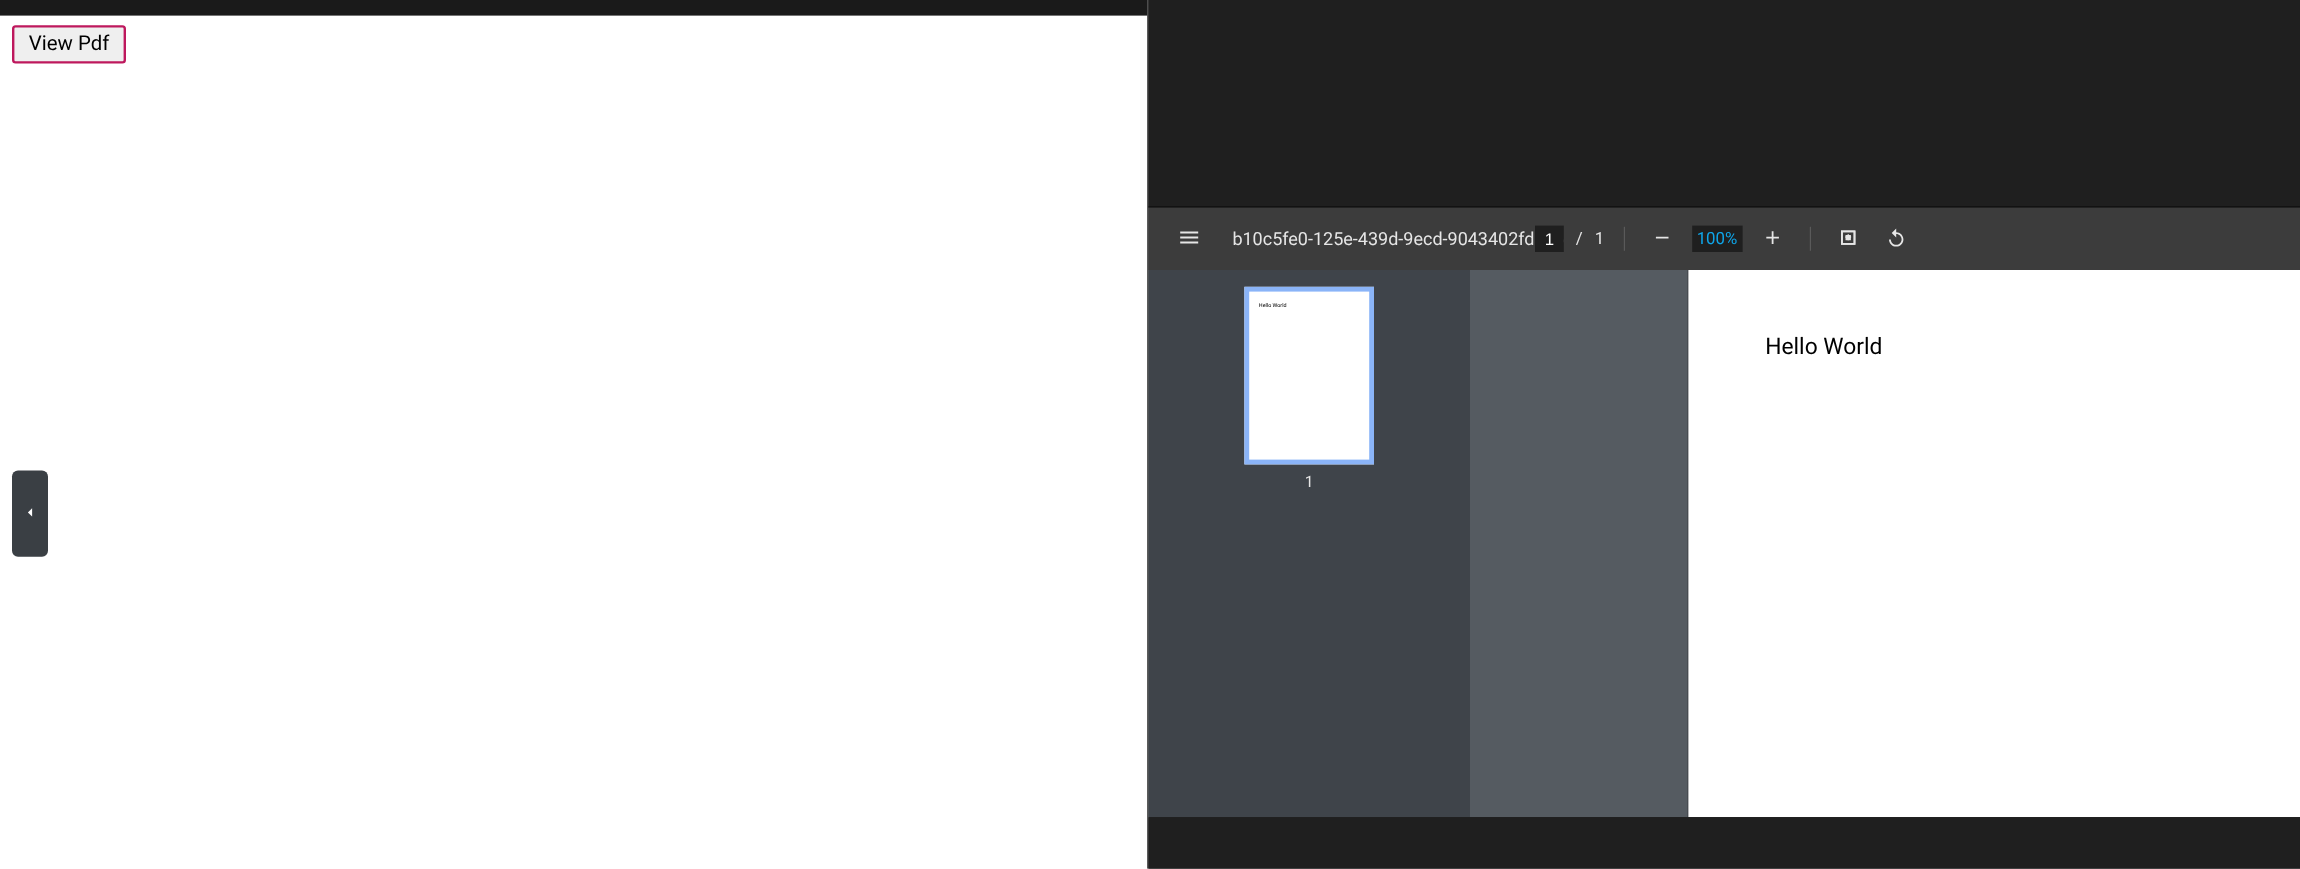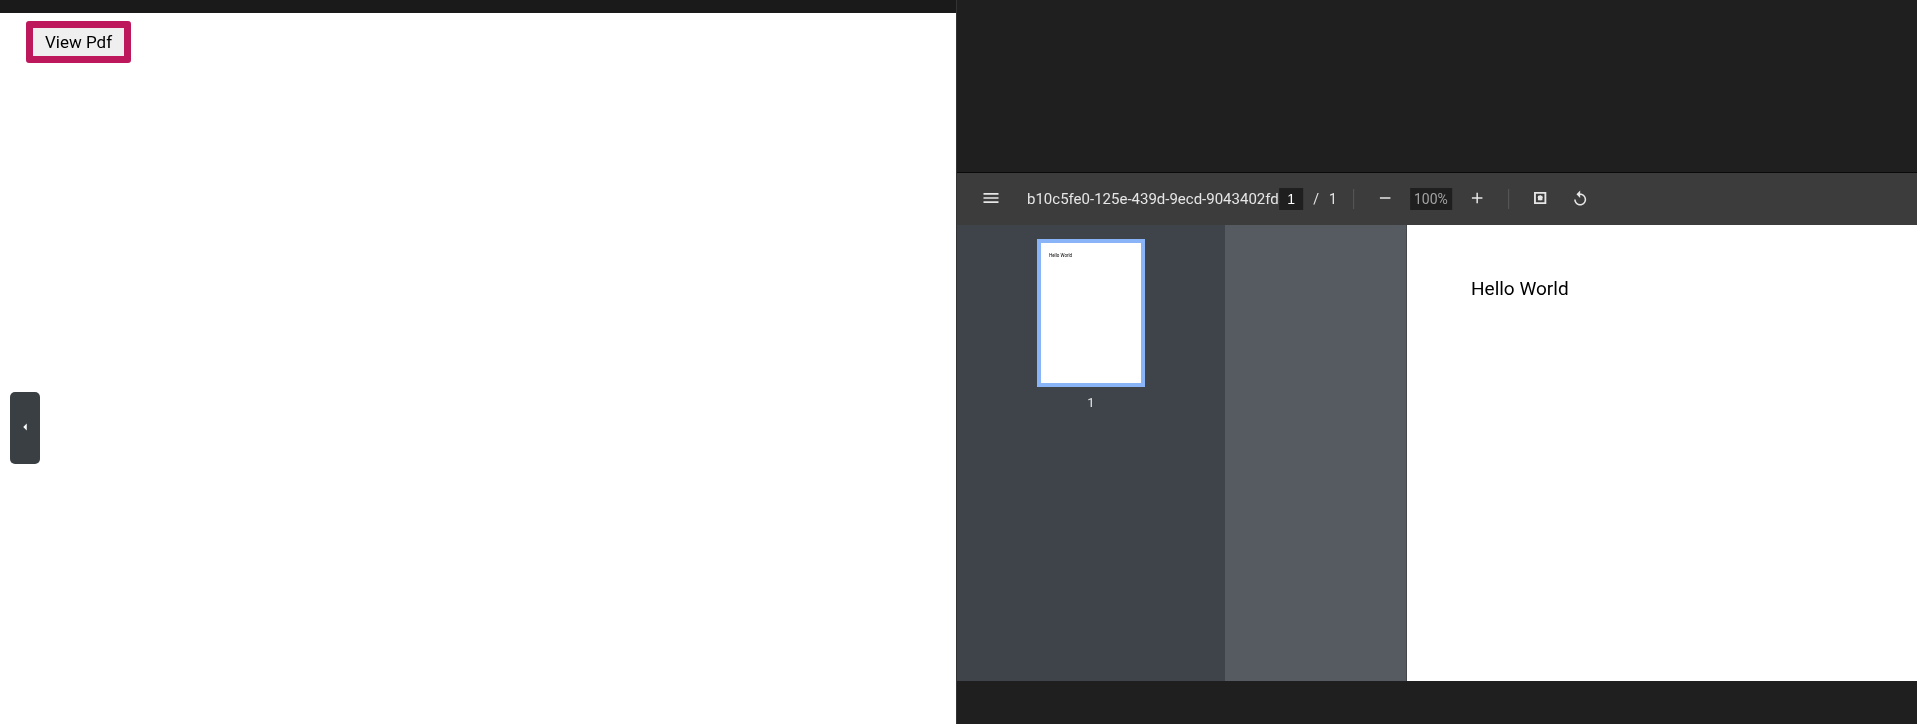--- a/index.html
+++ b/index.html
@@ -22,25 +22,25 @@
       background: #fff;
       position: relative;
       border-right: 1px solid #333;
     }
     .left-top-bar {
       width: 100%;
       height: 13px;
       background: #1a1a1a;
     }
     .view-pdf-btn {
-      margin: 8px 0 0 26px;
+      margin: 8px 0 0 10px;
       padding: 4px 12px;
       font-size: 17px;
       background: #efefef;
-      border: 7px solid #be185d;
+      border: 2px solid #be185d;
       border-radius: 3px;
       cursor: pointer;
       font-family: inherit;
     }
     .side-handle {
       position: absolute;
       left: 10px;
       top: 392px;
       width: 30px;
       height: 72px;
@@ -114,21 +114,21 @@
     .vert-divider {
       width: 1px;
       height: 20px;
       background: #5a5a5a;
       margin: 0 6px;
     }
     .zoom-display {
       width: 42px;
       height: 22px;
       background: #1f1f1f;
-      color: #a3a3a3;
+      color: #0ea5e9;
       text-align: center;
       font-size: 14px;
       line-height: 22px;
     }
     .toolbar-right {
       margin-left: auto;
       display: flex;
       align-items: center;
       gap: 8px;
     }

